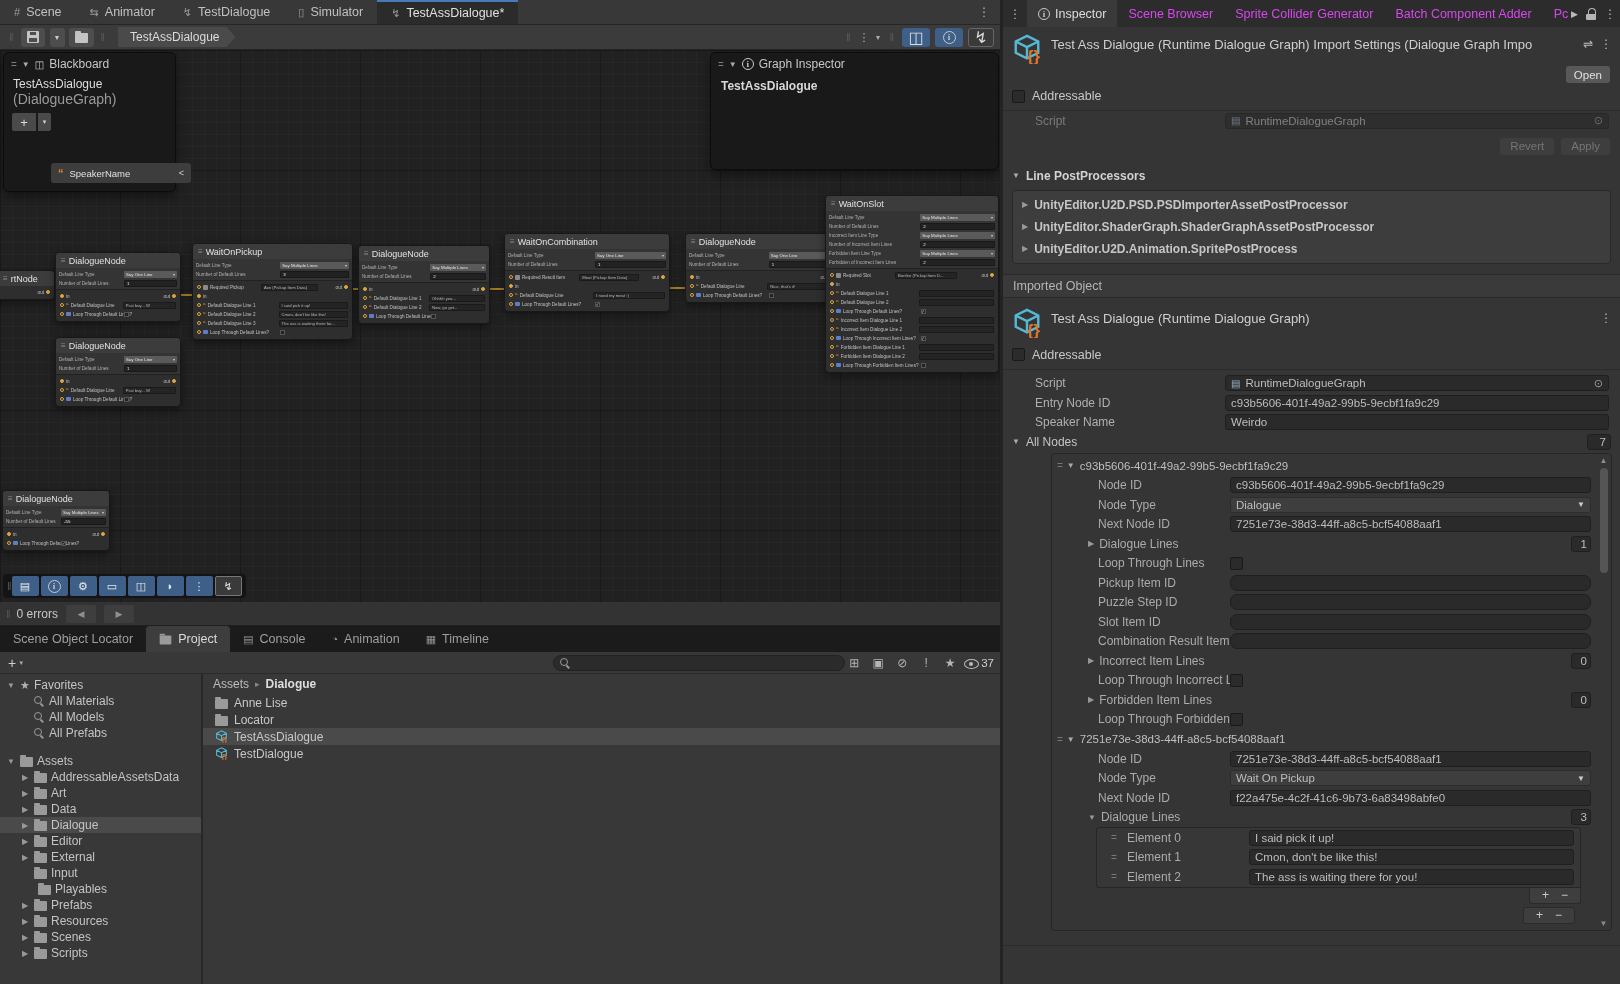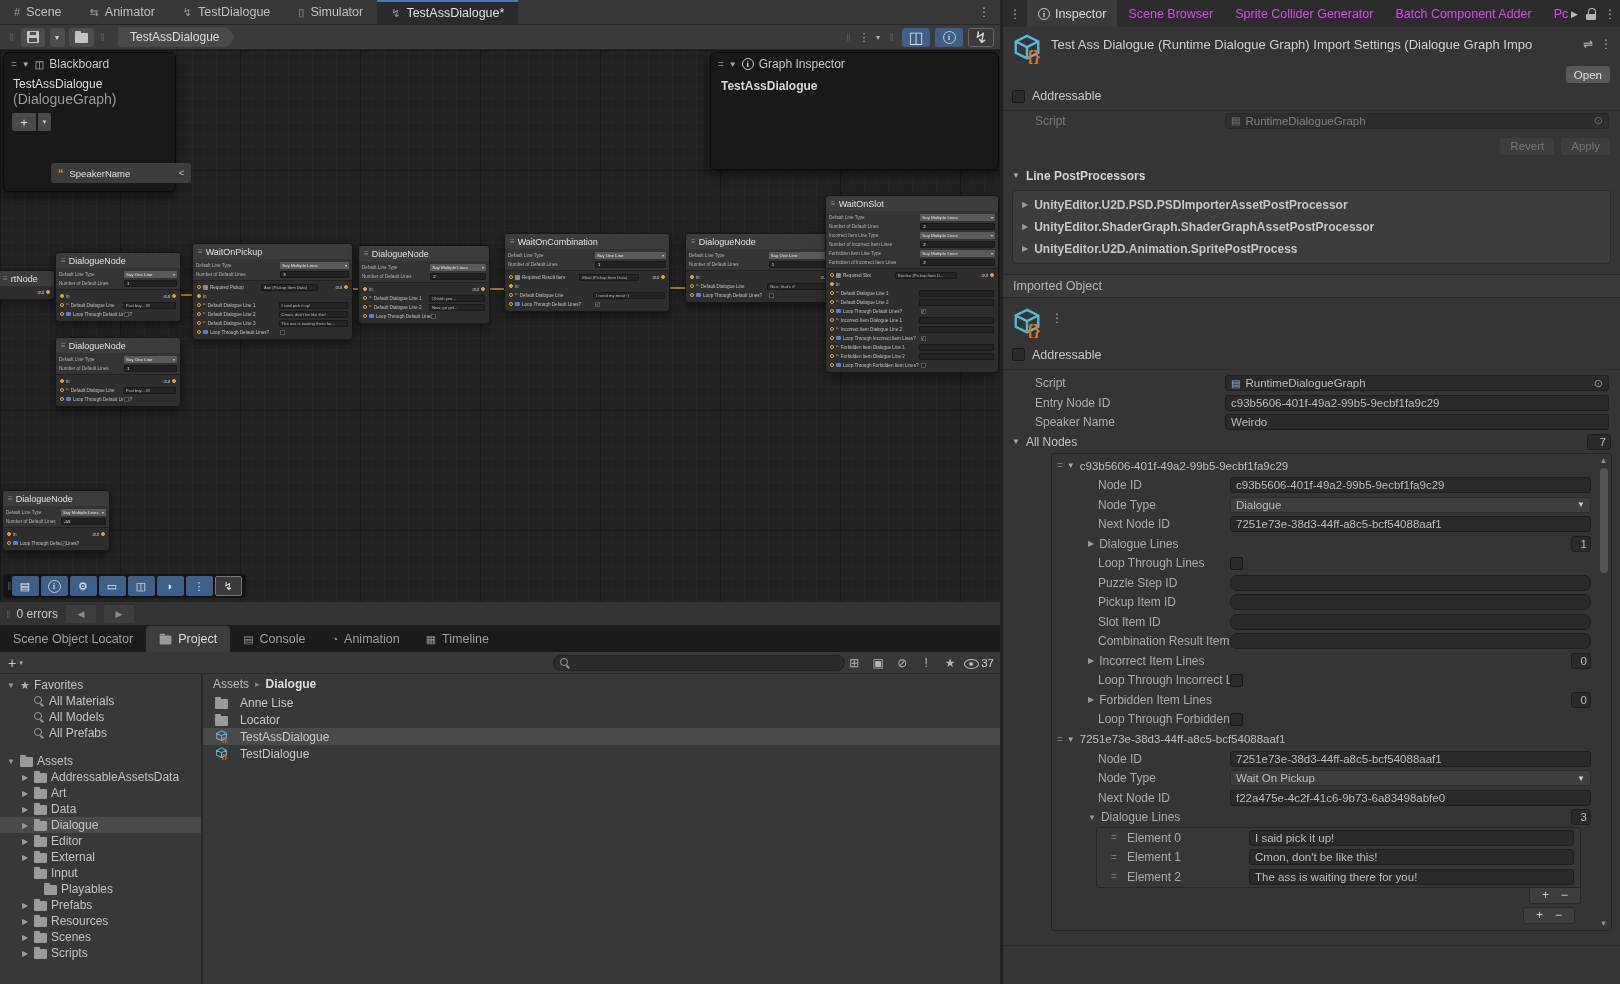--- a/index.html
+++ b/index.html
@@ -137,21 +137,21 @@
   #proj-content { position:relative; height:310px; display:flex; }
   #proj-tree { width:203px; border-right:2px solid #282828; padding-top:3px; overflow:hidden; }
   .trow { height:16px; display:flex; align-items:center; gap:4px; font-size:12px; color:#c4c4c4; white-space:nowrap; }
   .trow .arr { width:10px; text-align:center; font-size:8px; color:#999; flex:0 0 10px; }
   .trow.sel { background:#4a4a4a; }
   .tstar { color:#b0b0b0; font-size:11px; }
   #proj-files { flex:1; overflow:hidden; }
   #files-breadcrumb { height:20px; display:flex; align-items:center; gap:6px; padding:0 10px; font-size:12px; color:#bdbdbd; }
   #files-breadcrumb .sep { color:#888; font-size:9px; }
   #files-breadcrumb .cur { font-weight:bold; color:#dedede; }
-  .frow { height:17px; display:flex; align-items:center; gap:12px; padding:0 12px; font-size:12px; color:#c8c8c8; }
+  .frow { height:17px; display:flex; align-items:center; gap:6px; padding:0 12px; font-size:12px; color:#c8c8c8; }
   .frow.sel { background:#4a4a4a; }
 
   
   .dgicon svg { display:block; }
 
   
   #vdivider { position:absolute; left:1000px; top:0; width:3px; height:984px; background:#232323; }
   #inspector { position:absolute; left:1003px; top:0; width:617px; height:984px; background:#353535; overflow:hidden; }
   #insp-tabbar { height:27px; background:#2c2c2c; display:flex; align-items:stretch; position:relative; }
   #insp-tabbar .kebab { align-self:center; color:#bbb; font-size:12px; padding:0 6px; }
@@ -859,21 +859,21 @@
           <div class="trow " style="padding-left:20px;">
   <span class="arr">▶</span>
             <span class="cfolder grey"></span>
             <span>External</span>
           </div>
           <div class="trow " style="padding-left:20px;">
   <span class="arr"></span>
             <span class="cfolder grey"></span>
             <span>Input</span>
           </div>
-          <div class="trow " style="padding-left:30px;text-align:right;">
+          <div class="trow " style="padding-left:24px;text-align:right;">
   <span class="arr"></span>
             <span class="cfolder grey"></span>
             <span>Playables</span>
           </div>
           <div class="trow " style="padding-left:20px;">
   <span class="arr">▶</span>
             <span class="cfolder grey"></span>
             <span>Prefabs</span>
           </div>
           <div class="trow " style="padding-left:20px;">
@@ -1015,20 +1015,21 @@
           </div>
         </div>
         <div class="objheader">Imported Object</div>
         <div class="ihead" style="padding-top:10px;">
   <span class="dgicon">
             <svg width="30" height="30" viewBox="0 0 16 16">
               <path d="M8 1 L14 4 L14 10 L8 13 L2 10 L2 4 Z M2 4 L8 7 L14 4 M8 7 L8 13" fill="none" stroke="#55b8d4" stroke-width="1.3"></path>
               <text x="8" y="15" font-size="9" font-weight="bold" fill="#e0762a">{}</text>
             </svg>
           </span>
+  <span class="ititle">Test Ass Dialogue (Runtime Dialogue Graph)</span>
   <span class="hctl">
             <span>⋮</span>
           </span>
         </div>
         <div class="addr-row" style="padding-top:10px;">
   <span class="cb"></span>
   <span class="albl">Addressable</span>
         </div>
         <div class="hline"></div>
         <div style="height:4px;"></div>
@@ -1100,29 +1101,29 @@
               <span class="ccount">1</span>
             </span>
           </div>
           <div class="nrow">
       <span class="ilabel ">Loop Through Lines</span>
       <span class="vwrap">
               <span class="cb"></span>
             </span>
           </div>
           <div class="nrow">
-    <span class="ilabel ">Puzzle Step ID</span>
+    <span class="ilabel ">Pickup Item ID</span>
     <span class="vwrap">
               <span class="vbox pill ">
                 <span></span>
               </span>
             </span>
           </div>
           <div class="nrow">
-    <span class="ilabel ">Pickup Item ID</span>
+    <span class="ilabel ">Puzzle Step ID</span>
     <span class="vwrap">
               <span class="vbox pill ">
                 <span></span>
               </span>
             </span>
           </div>
           <div class="nrow">
     <span class="ilabel ">Slot Item ID</span>
     <span class="vwrap">
               <span class="vbox pill ">

